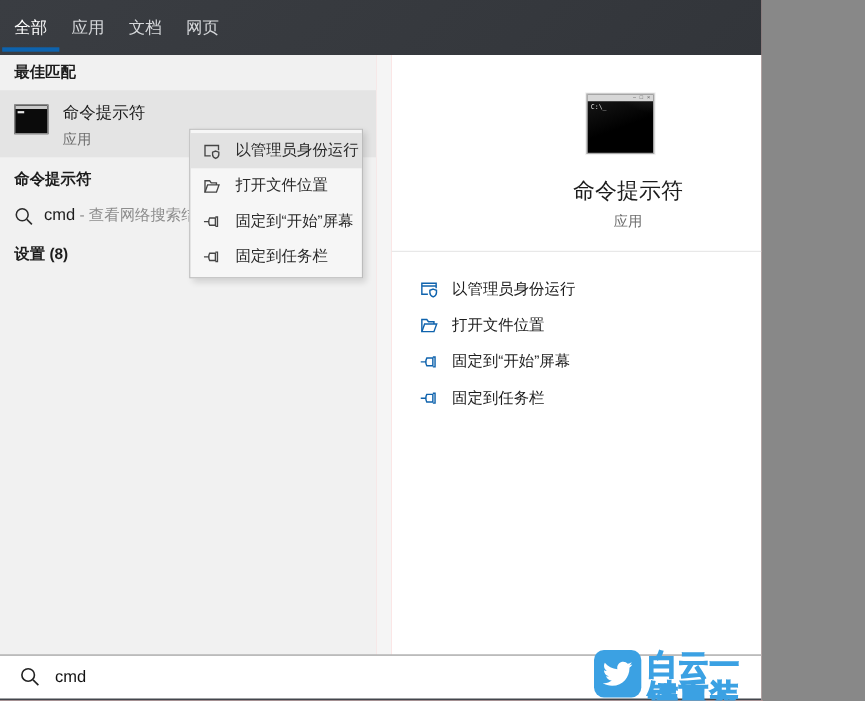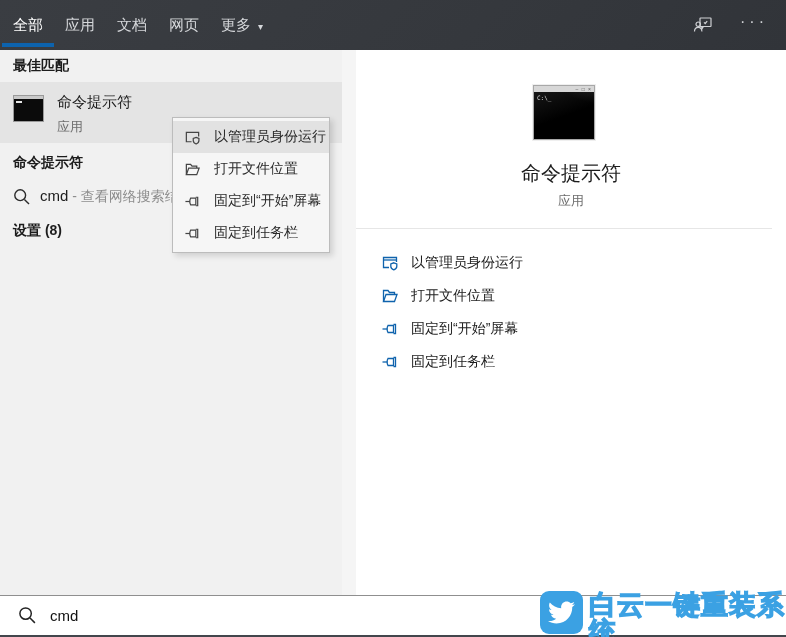--- a/index.html
+++ b/index.html
@@ -1,18 +1,18 @@
 <!DOCTYPE html>
 <html><head>
 <meta charset="utf-8">
 <style>
   * { margin:0; padding:0; box-sizing:border-box; }
   body { background:#888; }
   .screen {
-    position:relative; width:786px; height:637px; overflow:hidden;
+    position:relative; width:692px; height:637px; overflow:hidden;
     background:#fca5a5; font-family:"Liberation Sans", sans-serif;
     -webkit-font-smoothing:antialiased;
   }
   
   .topbar {
     position:absolute; left:0; top:0; width:786px; height:50px;
     background:linear-gradient(135deg,#3a3d42 0%,#35383d 60%,#313439 100%);
     display:flex; align-items:stretch; padding-left:2px;
   }
   .tab {
@@ -110,24 +110,20 @@
     </div>
     <div class="tab">
       <span>应用</span>
     </div>
     <div class="tab">
       <span>文档</span>
     </div>
     <div class="tab">
       <span>网页</span>
     </div>
-    <div class="tab">
-      <span>更多</span>
-      <span class="caret">▾</span>
-    </div>
     <div class="topbar-icons">
       <span class="tb-icon">
         <svg width="22" height="22" viewBox="0 0 22 22" fill="none" stroke="currentColor" stroke-width="1.2">
           <rect x="8" y="4" width="11" height="8.5" rx="0.5"></rect>
           <path d="M11.5 12.5 L9.8 15 L9.8 12.5"></path>
           <circle cx="6.2" cy="10.2" r="2.2"></circle>
           <path d="M2.5 17.5 C2.5 14.9 4.1 13.3 6.2 13.3 C8.3 13.3 9.9 14.9 9.9 17.5"></path>
           <path d="M12 8.3 l1.2 1.2 2-2.4"></path>
         </svg>
       </span>

